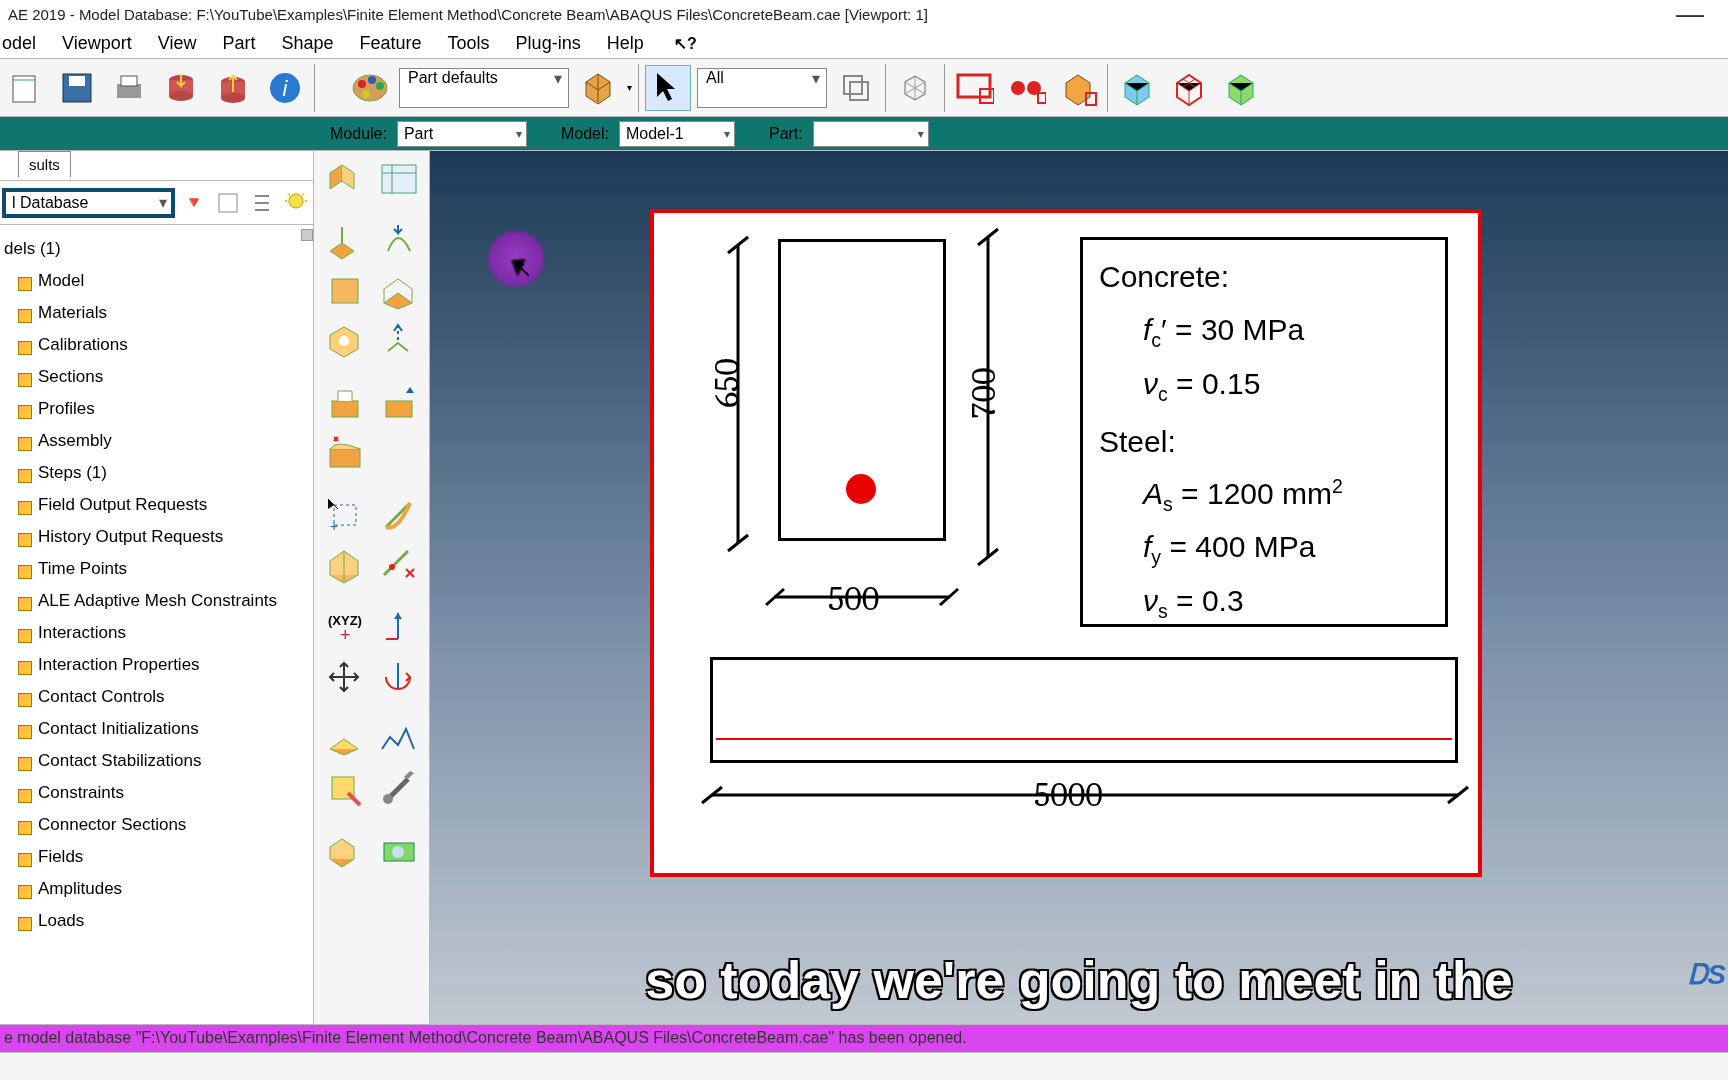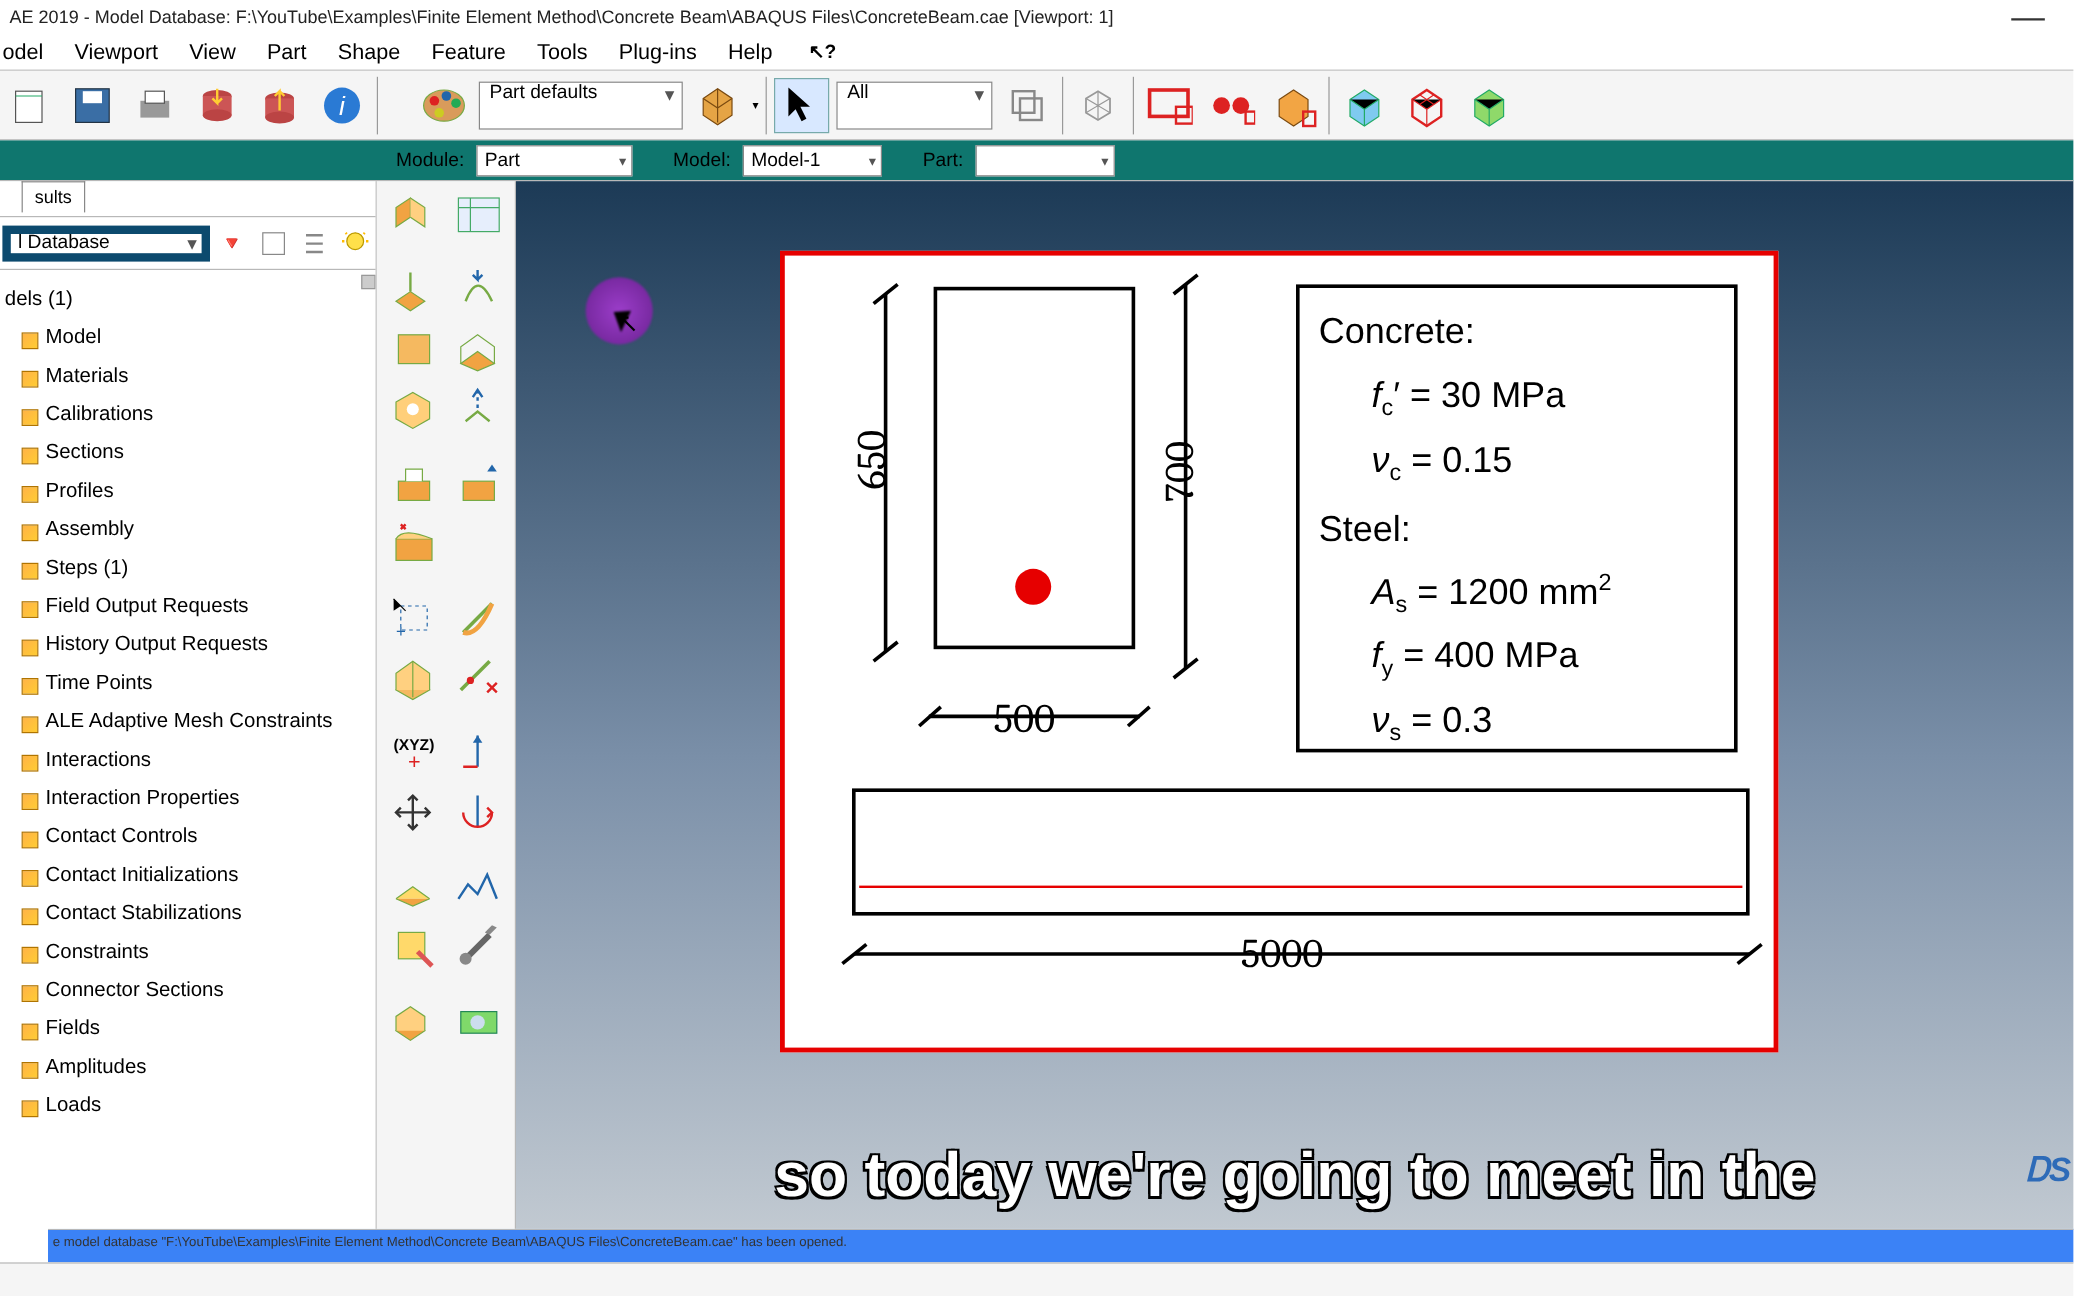--- a/index.html
+++ b/index.html
@@ -28,21 +28,21 @@
 .ctx-select.w1 { width:130px; }
 .ctx-select.w2 { width:116px; }
 .ctx-select.w3 { width:116px; }
 
 .main { display:flex; height: calc(100% - 28px - 30px - 1px - 58px - 34px - 28px - 28px); }
 
 .sidebar { width: 314px; background:#fff; display:flex; flex-direction:column; border-right:1px solid #b8b8b8;}
 .sidebar-tab { height:30px; border-bottom:1px solid #b8b8b8; display:flex; align-items:flex-start; padding-left:18px; }
 .sidebar-tab .tab { border:1px solid #888; border-bottom:none; padding:4px 10px; font-size:15px; background:#fff;}
 .sidebar-toolbar { height:44px; display:flex; align-items:center; padding:0 2px; gap:4px; border-bottom:1px solid #b8b8b8;}
-.sb-combo { flex:1; height:30px; border:7px solid #0c4a6e; padding:0 6px; display:flex; align-items:center; font-size:16px; position:relative;}
+.sb-combo { flex:1; height:30px; border:4px solid #0c4a6e; padding:0 6px; display:flex; align-items:center; font-size:16px; position:relative;}
 .sb-combo::after { content:"▾"; position:absolute; right:4px; color:#555; }
 .sb-icon { width:30px; height:30px; display:flex; align-items:center; justify-content:center; cursor:pointer; }
 .tree { flex:1; overflow-y:auto; padding:2px 0 2px 2px; position:relative; }
 .tree-scrollbar-indicator { position:absolute; right:0; top:4px; width:12px; height:12px; background:#ccc; border:1px solid #999;}
 .tree-row { display:flex; align-items:flex-end; height:32px; font-size:17px; padding-left:2px; cursor:pointer; gap:6px;}
 .tree-row.bold { font-weight:bold; text-decoration: underline; }
 .tree-sub { padding-left: 14px; }
 .cube-ico { width:14px; height:14px; background: linear-gradient(135deg,#ffb347,#ffcc33); display:inline-block; border:1px solid #b07400;}
 
 .tool-column { width: 116px; background:#f5f5f5; border-right:1px solid #b8b8b8; display:flex; flex-direction:column; padding:4px 0; gap:2px; align-items:center;}
@@ -53,21 +53,21 @@
 
 .viewport { flex:1; position:relative; background: linear-gradient(#1c3a56 0%, #7a8fa8 55%, #c1c9d1 100%); }
 .purple-cursor { position:absolute; left:58px; top:80px; width:56px; height:56px; border-radius:50%; background: radial-gradient(circle,#9b3dc9 0%,#6a2190 100%); filter: blur(1px);}
 .purple-cursor::after { content:""; position:absolute; left:26px; top:26px; width:0; height:0; border-left:14px solid #000; border-top:4px solid transparent; border-bottom:14px solid transparent; transform:rotate(-20deg);}
 .arrow-ptr { position:absolute; left:84px; top:106px; font-size:22px; color:#000;}
 
 .diagram-box { position:absolute; left:220px; top:58px; width:832px; height:668px; background:#fff; border:4px solid #e60000; padding:18px 14px 14px 24px;}
 
 .subtitle-overlay { position:absolute; left:50%; transform:translateX(-50%); bottom:14px; font-size:52px; font-weight:600; color:#fff; text-shadow: -2px -2px 0 #000, 2px -2px 0 #000, -2px 2px 0 #000, 2px 2px 0 #000; white-space:nowrap;}
 .ds-logo { position:absolute; right:2px; bottom:32px; color:#2e6bb8; font-size:28px; font-style:italic; font-weight:bold;}
-.status-line { height:28px; background:#3b82f6; border-top:1px solid #b8b8b8; font-family: "Courier New", monospace; font-size:11px; padding:4px 4px 0; color:#333; overflow:hidden; white-space:nowrap;margin-left:40px;}
+.status-line { height:28px; background:#d946ef; border-top:1px solid #b8b8b8; font-family: "Courier New", monospace; font-size:16px; padding:4px 4px 0; color:#333; overflow:hidden; white-space:nowrap;}
 .bottom-strip { height:28px; background:#f5f5f5; border-top:1px solid #b8b8b8;}
 .dim-text { font-family: Cambria, "Times New Roman", serif; font-size:34px; }
 
 .spec-box { position:absolute; right:30px; top:24px; width:368px; height:390px; border:3px solid #000; padding:14px 16px; font-family: Cambria, "Times New Roman", serif; font-size:30px; line-height:1.55;}
 .indent { padding-left:44px;}
 .spec-box sub { font-size:0.65em;}
 .spec-box sup { font-size:0.65em;}
 
 .cross-rect { position:absolute; left:124px; top:26px; width:168px; height:302px; border:3px solid #000; }
 .rebar-dot { position:absolute; width:30px; height:30px; background:#e60000; border-radius:50%; left:65px; top:232px;}

